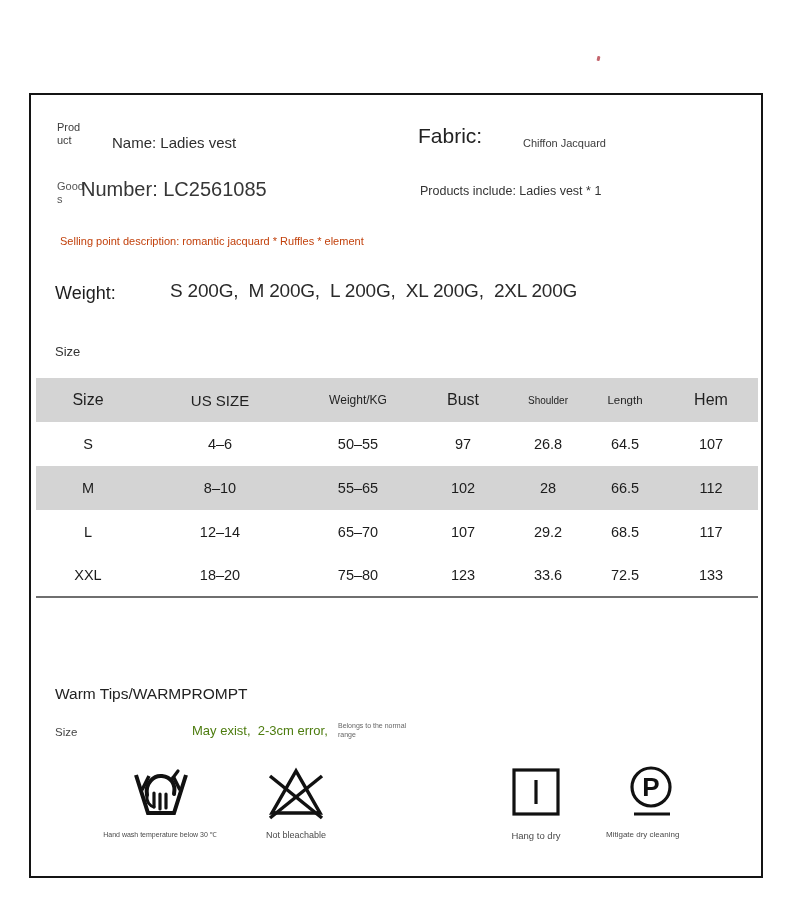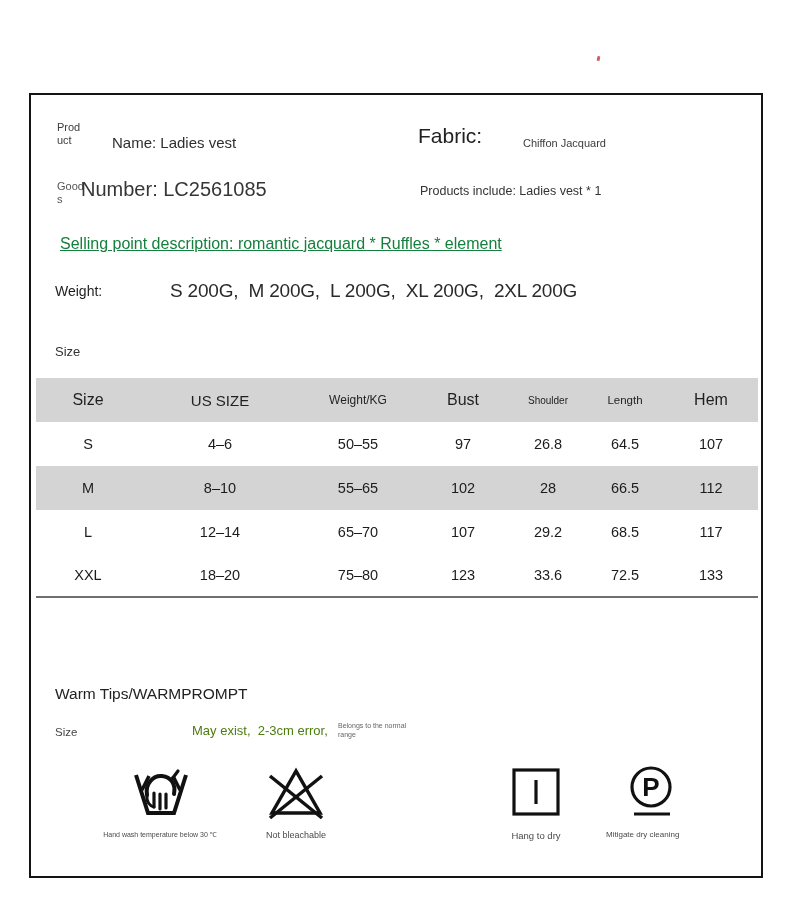--- a/index.html
+++ b/index.html
@@ -16,22 +16,22 @@
              border:2px solid #141414; background:#fff; }
   .abs { position:absolute; }
 
   .lbl-tiny  { font-size:11px; line-height:1.2; color:#3c3c3c; word-break:break-all; }
   .lbl-tiny2 { font-size:11px; line-height:1.2; color:#555; word-break:break-all; }
   .name-txt  { font-size:15px; color:#2e2e2e; }
   .fabric-lbl{ font-size:21px; color:#222; }
   .fabric-val{ font-size:11px; color:#3c3c3c; }
   .number-txt{ font-size:20px; color:#363636; }
   .products-txt{ font-size:12.5px; color:#333; }
-  .selling-txt { font-size:16px; color:#15803d;text-decoration:underline; }
-  .weight-lbl  { font-size:14px; color:#1e1e1e; }
+  .selling-txt { font-size:11px; color:#c2410c; }
+  .weight-lbl  { font-size:18px; color:#1e1e1e; }
   .weight-val  { font-size:19px; color:#2a2a2a; white-space:pre-wrap; letter-spacing:-0.2px; }
   .size-lbl    { font-size:13px; color:#333; }
 
   .sizetable { position:absolute; left:5px; top:283px; width:722px; }
   .trow { display:flex; height:44px; align-items:center; }
   .trow.gray { background:#d4d4d4; }
   .trow.lastrow { border-bottom:2px solid #6f6f6f; }
   .cell { text-align:center; color:#1c1c1c; font-size:14.5px; }
   .w0{width:104px;} .w1{width:160px;} .w2{width:116px;} .w3{width:94px;}
   .w4{width:76px;}  .w5{width:78px;}  .w6{width:94px;}

